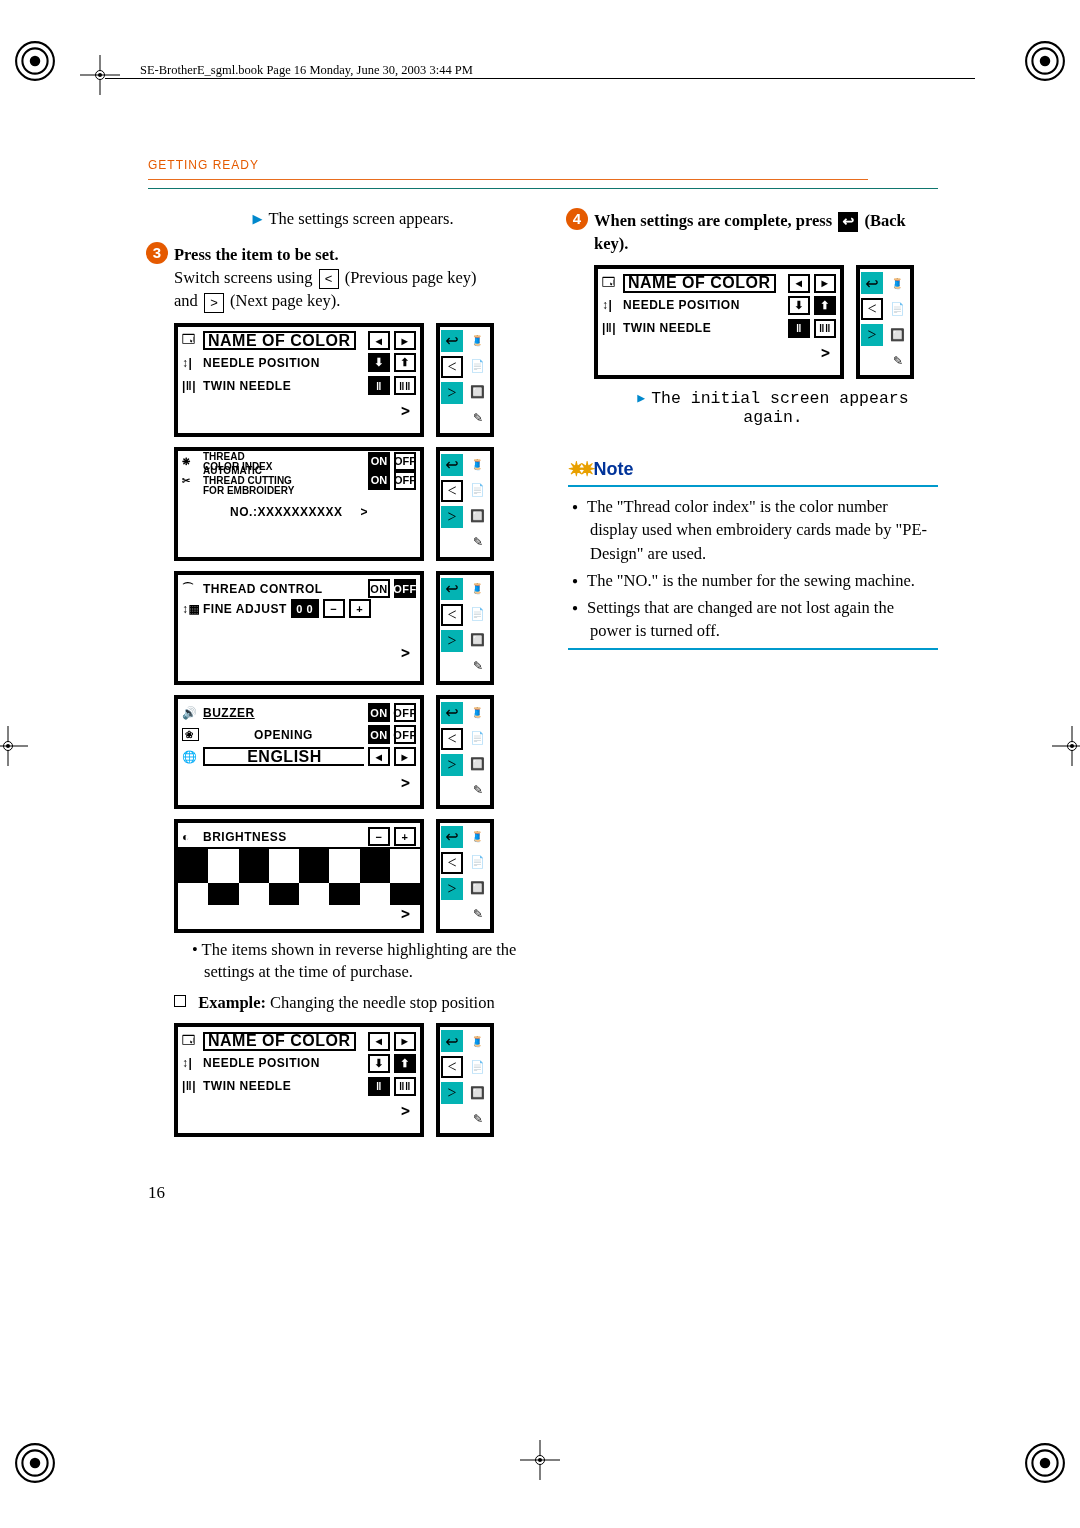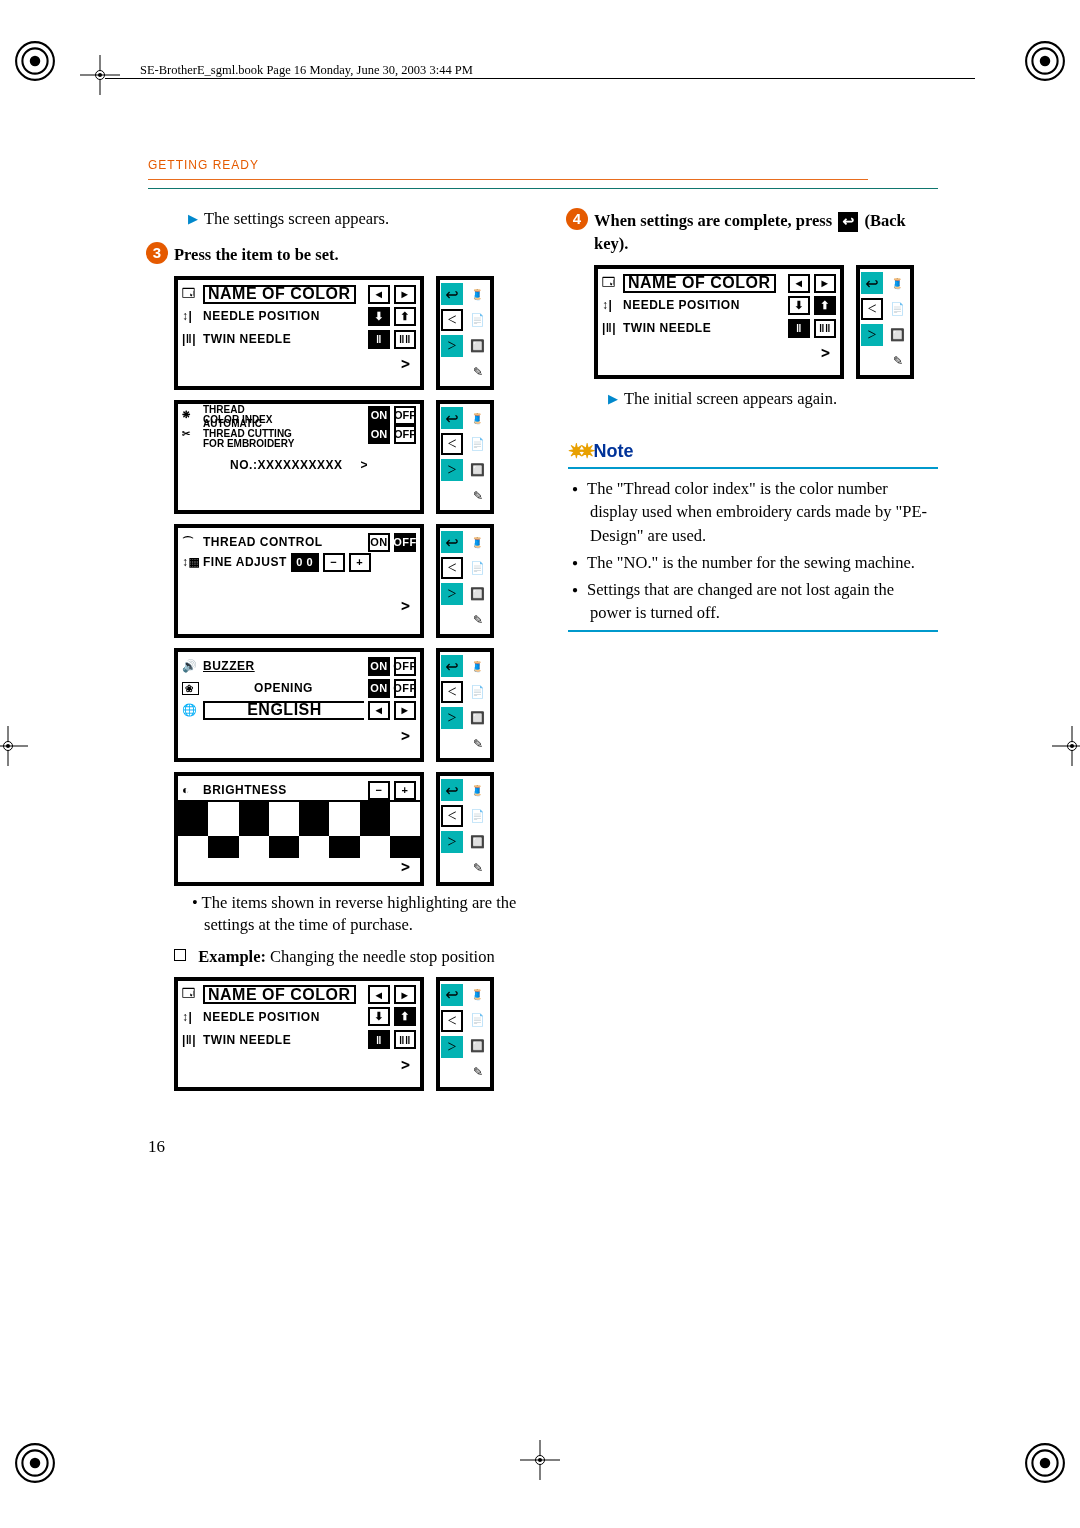--- a/index.html
+++ b/index.html
@@ -40,21 +40,21 @@
     position: absolute; top: 158px; left: 148px; width: 790px;
   }
   .section-header {
     color: #e55a00; font-size: 12px; letter-spacing: 1px;
     border-bottom: 1px solid #0f766e; padding-bottom: 2px;
     margin-bottom: 20px; font-family: Arial, sans-serif;
   }
   .col-left { width: 370px; float: left; }
   .col-right { width: 370px; float: right; }
 
-  .result-line { font-size: 16.5px; margin-left: 40px; margin-bottom: 14px; }
+  .result-line { font-size: 16.5px; margin-left: 40px; margin-bottom: 14px; text-align: center; }
   .tri { color: #0088cc; font-size: 13px; vertical-align: 1px; margin-right: 6px;}
 
   .step { position: relative; margin-bottom: 10px; }
   .step-num {
     position: absolute; left: -2px; top: -1px; width: 22px; height: 22px;
     background: #e55a00; border-radius: 50%; color: #fff;
     font: bold 15px/22px Arial; text-align: center;
   }
   .step-body { margin-left: 26px; font-size: 16.5px; line-height: 1.4; }
   .step-title { font-weight: bold; }
@@ -166,20 +166,28 @@
 
   <div class="col-left">
     <div class="result-line">
       <span class="tri">▶</span><span>The settings screen appears.</span>
     </div>
 
     <div class="step">
       <div class="step-num">3</div>
       <div class="step-body">
         <div class="step-title">Press the item to be set.</div>
+        <div>
+          <span>Switch screens using </span>
+          <span class="keybox icon">&lt;</span>
+          <span> (Previous page key) </span><br>
+          <span>and </span>
+          <span class="keybox icon">&gt;</span>
+          <span> (Next page key).</span>
+        </div>
       </div>
     </div>
 
     <div class="lcd-fig">
       <div class="lcd-main">
         <div class="lcd-row" style="padding-top:4px;">
           <span class="ic tiny-ic">🗔</span>
           <span class="boxlbl">NAME OF COLOR</span>
           <span style="flex:1"></span>
           <span class="sqbtn">◄</span>
@@ -499,21 +507,21 @@
             </div>
             <div class="col2">
               <div class="side-label sm-icon">📄</div>
               <div class="side-label sm-icon">🔲</div>
               <div class="side-label sm-icon">✎</div>
             </div>
           </div>
       </div>
     </div>
 
-    <div class="result-line" style="margin-left:40px; margin-top:10px;">
+    <div class="result-line" style="margin-left:40px; margin-top:10px;font-family:Liberation Mono, monospace;">
       <span class="tri">▶</span><span>The initial screen appears again.</span>
     </div>
 
     <div class="note-block">
       <div class="note-head">
         <span class="burst">✷✷</span>
         <span>Note</span>
         <span style="flex:1; border-bottom:0;"></span>
       </div>
       <div class="note-item">The "Thread color index" is the color number display used when embroidery cards made by "PE-Design" are used.</div>

